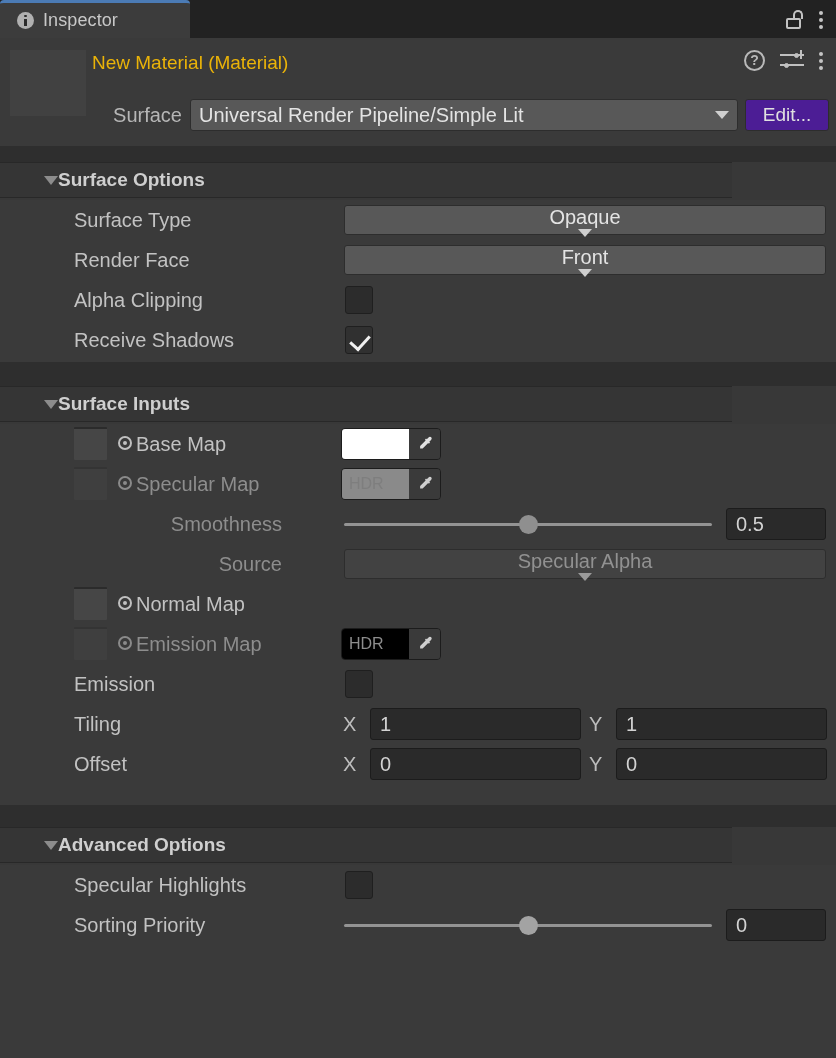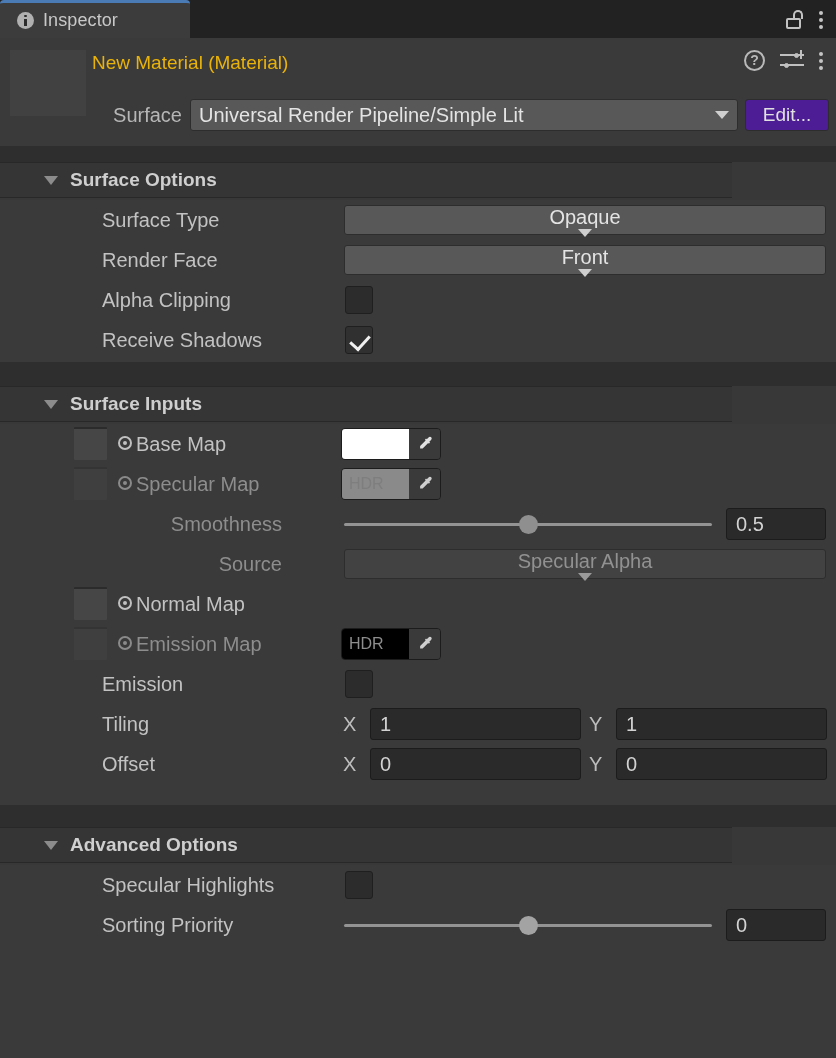--- a/index.html
+++ b/index.html
@@ -121,34 +121,34 @@
     width: 0; height: 0; border-left: 7px solid transparent;
     border-right: 7px solid transparent; border-top: 8px solid #cfcfcf;
     flex: none;
   }
 
   
   .gap-band { background: #2e2e2e; width: 836px; }
   .sec-header {
     width: 732px; height: 36px; background: #353535;
     border-top: 1px solid #282828; border-bottom: 1px solid #282828;
-    display: flex; align-items: center; padding-left: 44px; gap: 12px;
+    display: flex; align-items: center; padding-left: 44px; 
   }
   .sec-title { font-size: 19px; font-weight: bold; color: #cfcfcf; }
   .tri-down {
     width: 0; height: 0; border-left: 7px solid transparent;
     border-right: 7px solid transparent; border-top: 9px solid #8c8c8c;
   }
 
   .body-area { background: #3a3a3a; width: 836px; position: relative; }
 
   .row { position: relative; width: 836px; height: 40px; }
   .row-label {
     position: absolute; left: 74px; top: 9px;
-    font-size: 20px; color: #c2c2c2; white-space: nowrap; margin-left: 28px;
+    font-size: 20px; color: #c2c2c2; white-space: nowrap;
   }
   .row-label.right-al { left: auto; right: 554px; }
   .row-label.dim { color: #8d8d8d; }
 
   .dropdown {
     position: absolute; left: 344px; top: 5px; width: 482px; height: 30px;
     background: #585858; border: 1px solid #2d2d2d; border-radius: 3px;
     display: flex; align-items: center; padding: 0 8px; flex-direction: column;
   }
   .dropdown.disabled { background: #424242; }

